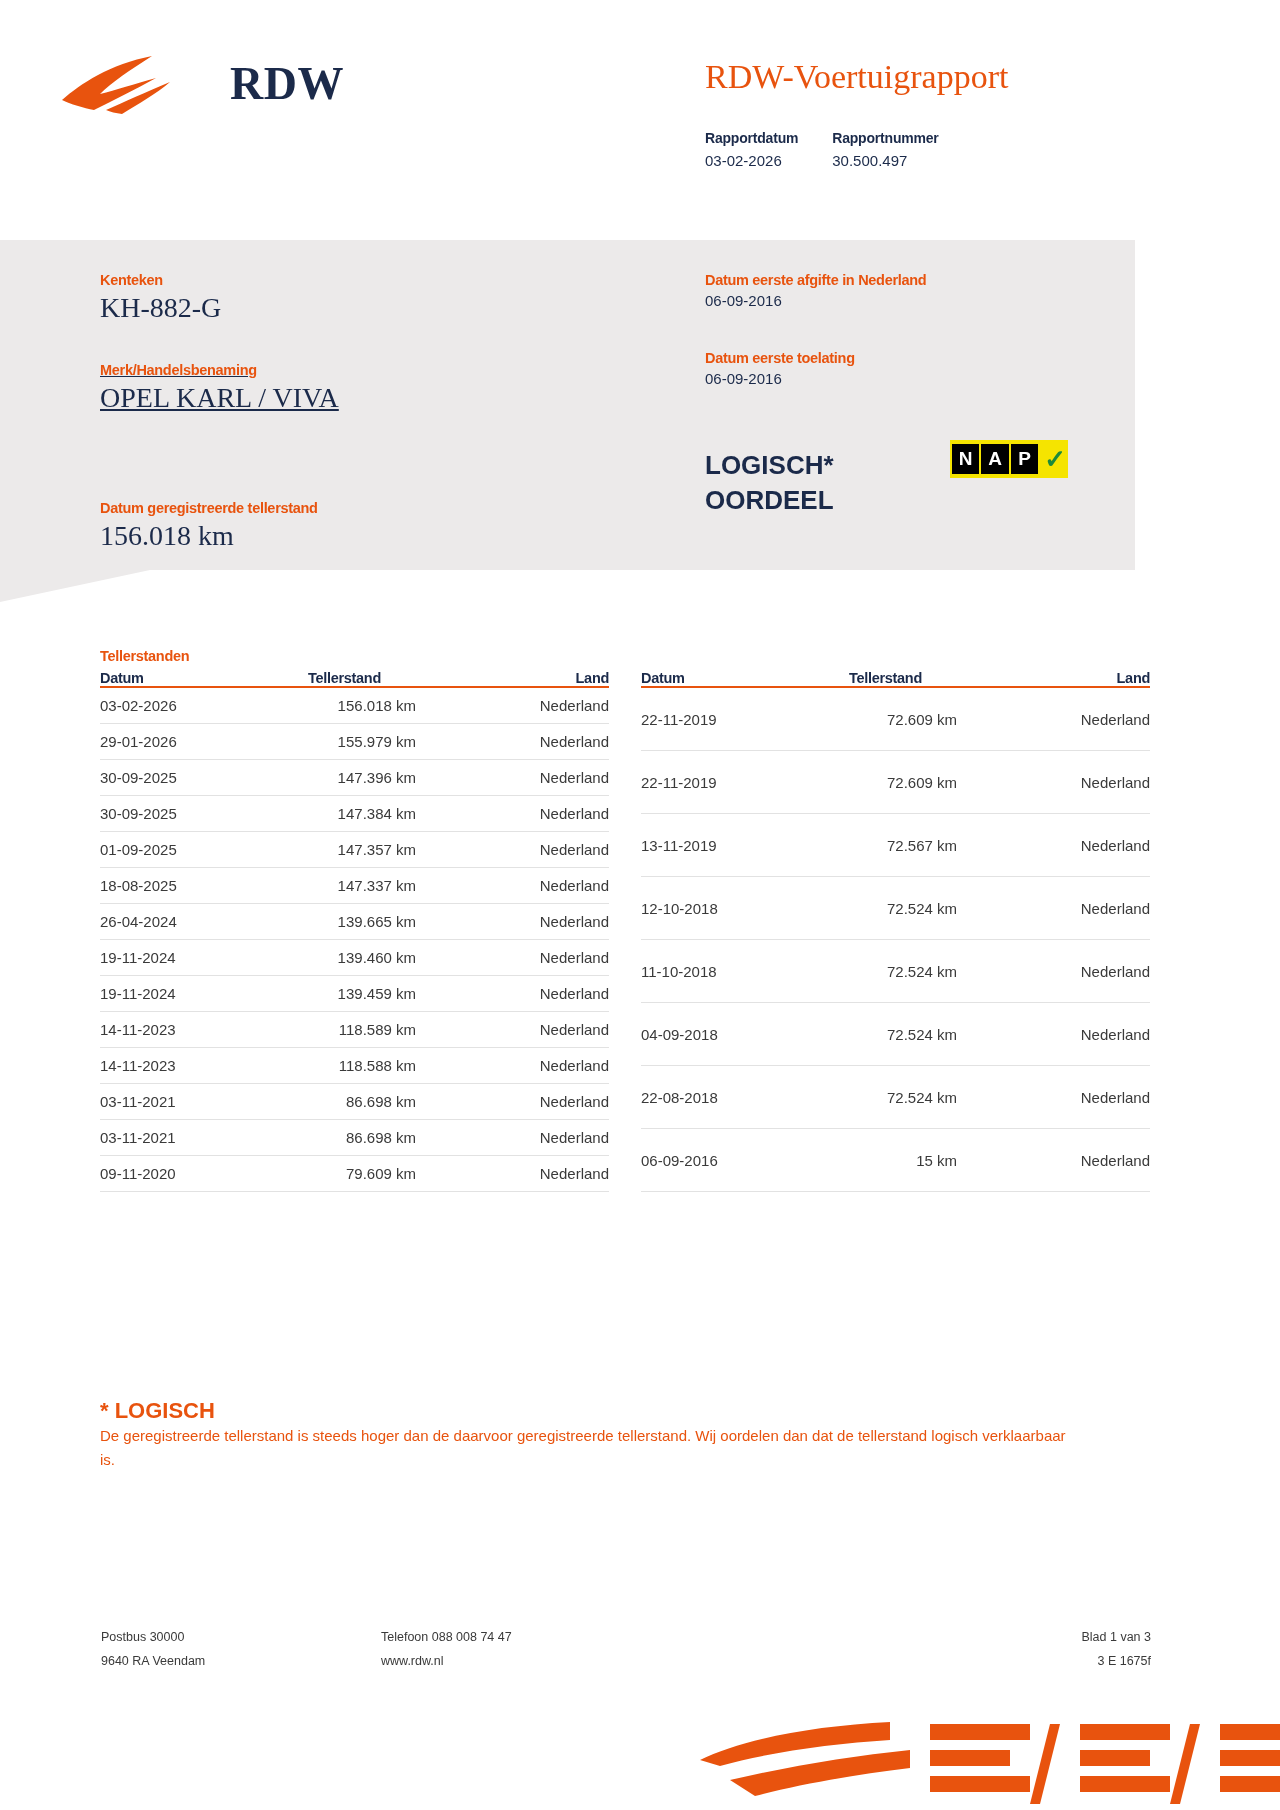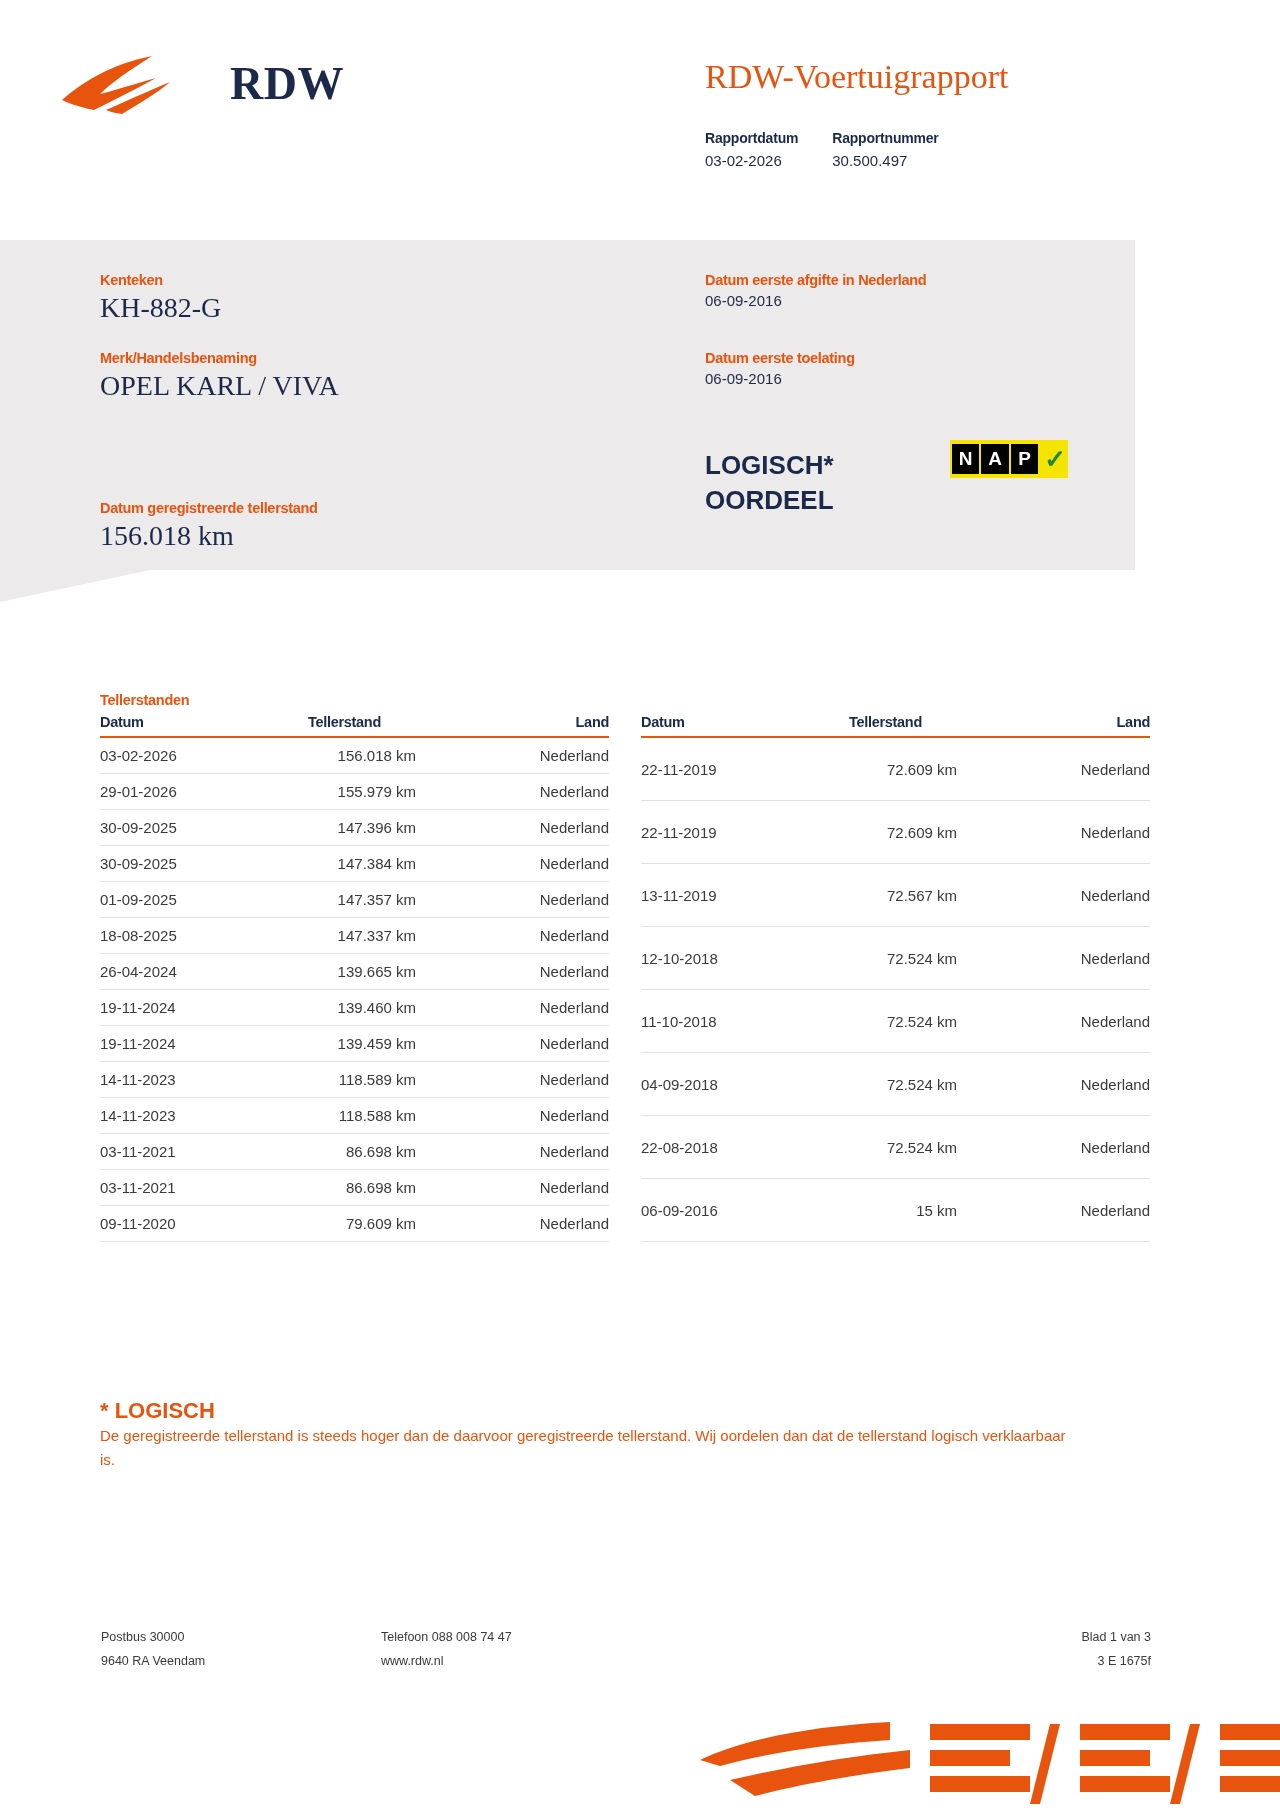--- a/index.html
+++ b/index.html
@@ -100,21 +100,21 @@
     color: #e8530e;
     letter-spacing: -0.3px;
     margin-bottom: 4px;
   }
   .field-value {
     font-family: "Liberation Serif", serif;
     font-size: 28px;
     color: #1b2a4a;
   }
   .f-kenteken { left: 100px; top: 272px; }
-  .f-merk { left: 100px; top: 350px; }
+  .f-merk { left: 100px; top: 362px; text-decoration: underline; }
   .f-teller { left: 100px; top: 500px; }
   .f-afgifte { left: 705px; top: 272px; }
   .f-toelating { left: 705px; top: 350px; }
   .field-value-small {
     font-size: 15px;
     color: #1b2a4a;
     font-family: "Liberation Sans", sans-serif;
   }
   .oordeel {
     position: absolute;
@@ -165,38 +165,37 @@
     left: 100px;
     top: 648px;
     width: 1050px;
   }
   .tables-title {
     font-size: 14.5px;
     font-weight: bold;
     color: #e8530e;
     letter-spacing: -0.3px;
     margin-bottom: 6px;
-    margin-top: 44px;
   }
   .table-cols {
     display: flex;
     gap: 32px;
   }
   table.meter {
     border-collapse: collapse;
     width: 512px;
     table-layout: fixed;
   }
   table.meter th {
     font-size: 14.5px;
     font-weight: bold;
     color: #1b2a4a;
     letter-spacing: -0.3px;
     text-align: left;
-    padding: 0 0 6px 0;
+    padding: 0 0 0 0;
     border-bottom: 2px solid #e8530e;
   }
   table.meter th.num { text-align: left; padding-left: 58px; }
   table.meter th.right { text-align: right; }
   table.meter td {
     font-size: 15px;
     color: #3a3a3a;
     padding: 9px 0 9px 0;
     border-bottom: 1px solid #e2e2e2;
   }

